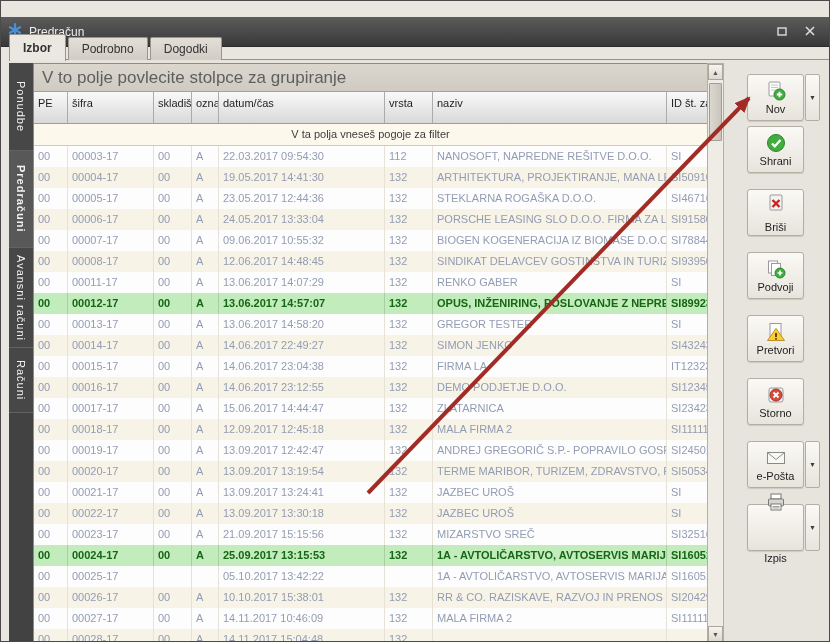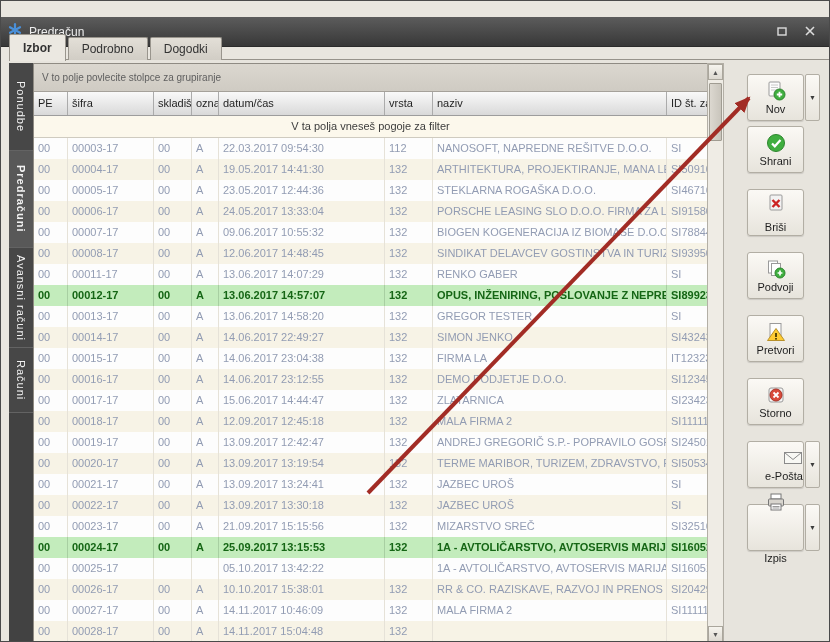--- a/index.html
+++ b/index.html
@@ -20,22 +20,22 @@
   
   #page{position:absolute;left:8px;top:58px;width:822px;height:584px;background:#e7e4dd;border-top:1px solid #97938b}
 
   
   #sideTabs{position:absolute;left:8px;top:62px;width:24px;height:580px;background:#424242;z-index:2}
   .side-tab{width:24px;display:flex;align-items:center;justify-content:center;writing-mode:vertical-rl;font-size:11px;letter-spacing:1px;color:#f2f2f2;background:#474747;border-bottom:1px solid #636363;cursor:default}
   .side-tab.active{background:#585858;font-weight:bold}
 
   
   #grid{position:absolute;left:32px;top:62px;width:674px;height:580px;background:#ffffff;border:1px solid #8f8b83;border-right:none;overflow:hidden;z-index:2}
-  .group-panel{height:28px;line-height:27px;background:linear-gradient(#dbd7cf,#cfcbc3);border-bottom:1px solid #a5a19a;color:#5f5f5f;font-size:10px;padding-left:8px;white-space:nowrap;overflow:hidden}
-  #headerRow{display:flex;height:24px;background:linear-gradient(#f9f9f9,#d9d9d9);border-bottom:1px solid #9d9d9d}
+  .group-panel{height:28px;line-height:27px;background:linear-gradient(#dbd7cf,#cfcbc3);border-bottom:1px solid #a5a19a;color:#5f5f5f;font-size:17px;padding-left:8px;white-space:nowrap;overflow:hidden}
+  #headerRow{display:flex;height:32px;background:linear-gradient(#f9f9f9,#d9d9d9);border-bottom:1px solid #9d9d9d}
   .hcell{flex:none;font-size:11px;color:#1f1f1f;line-height:23px;padding-left:4px;border-right:1px solid #ababab;white-space:nowrap;overflow:hidden}
   .filter-row{height:22px;line-height:21px;background:#fcf8ec;border-bottom:1px solid #cfcbc0;font-size:11px;color:#3d3d3d;text-align:center;white-space:nowrap;overflow:hidden}
   #rows{position:relative}
   .grow{display:flex;height:21px;background:#fdfdfd}
   .grow.alt{background:#f7f3e6}
   .grow.hl{background:var(--hl-bg,#c3ecbc);font-weight:bold}
   .cell{flex:none;font-size:11px;line-height:21px;color:#929cb3;padding-left:4px;border-right:1px solid #e6e2d8;white-space:nowrap;overflow:hidden}
   .grow.hl .cell{color:var(--hl-text,#156615);border-right-color:#a8cfa2}
   .c0{width:34px}.c1{width:86px}.c2{width:38px}.c3{width:27px}.c4{width:166px}.c5{width:48px}.c6{width:234px}.c7{width:41px;border-right:none}
 
@@ -418,21 +418,21 @@
         <span class="a-label">Pretvori</span>
       </div>
       <div class="action-btn" style="top: 377px;">
         <span class="a-icon"><svg viewBox="0 0 20 20">
             <rect x="3" y="3" width="14" height="14" rx="2" fill="#f5f5f5" stroke="#9a9a9a"></rect>
             <circle cx="10" cy="10" r="6" fill="#d94a3a" stroke="#a83226"></circle>
             <path d="M7.5 7.5l5 5M12.5 7.5l-5 5" stroke="#fff" stroke-width="1.8"></path>
           </svg></span>
         <span class="a-label">Storno</span>
       </div>
-      <div class="action-btn" style="top: 440px; align-items: flex-end;">
+      <div class="action-btn" style="top: 440px;">
         <span class="a-icon"><svg viewBox="0 0 20 20">
             <rect x="1.5" y="4.5" width="17" height="11" fill="#f8f8f4" stroke="#8a8a8a"></rect>
             <path d="M1.5 4.5L10 11.5l8.5-7" fill="none" stroke="#8a8a8a"></path>
           </svg></span>
         <span class="a-label">e-Pošta</span>
       </div>
       <div class="action-dd" style="top: 440px;">
         <span class="dd-arrow">▼</span>
       </div>
       <div class="action-btn" style="top: 503px; gap: 40px;">

